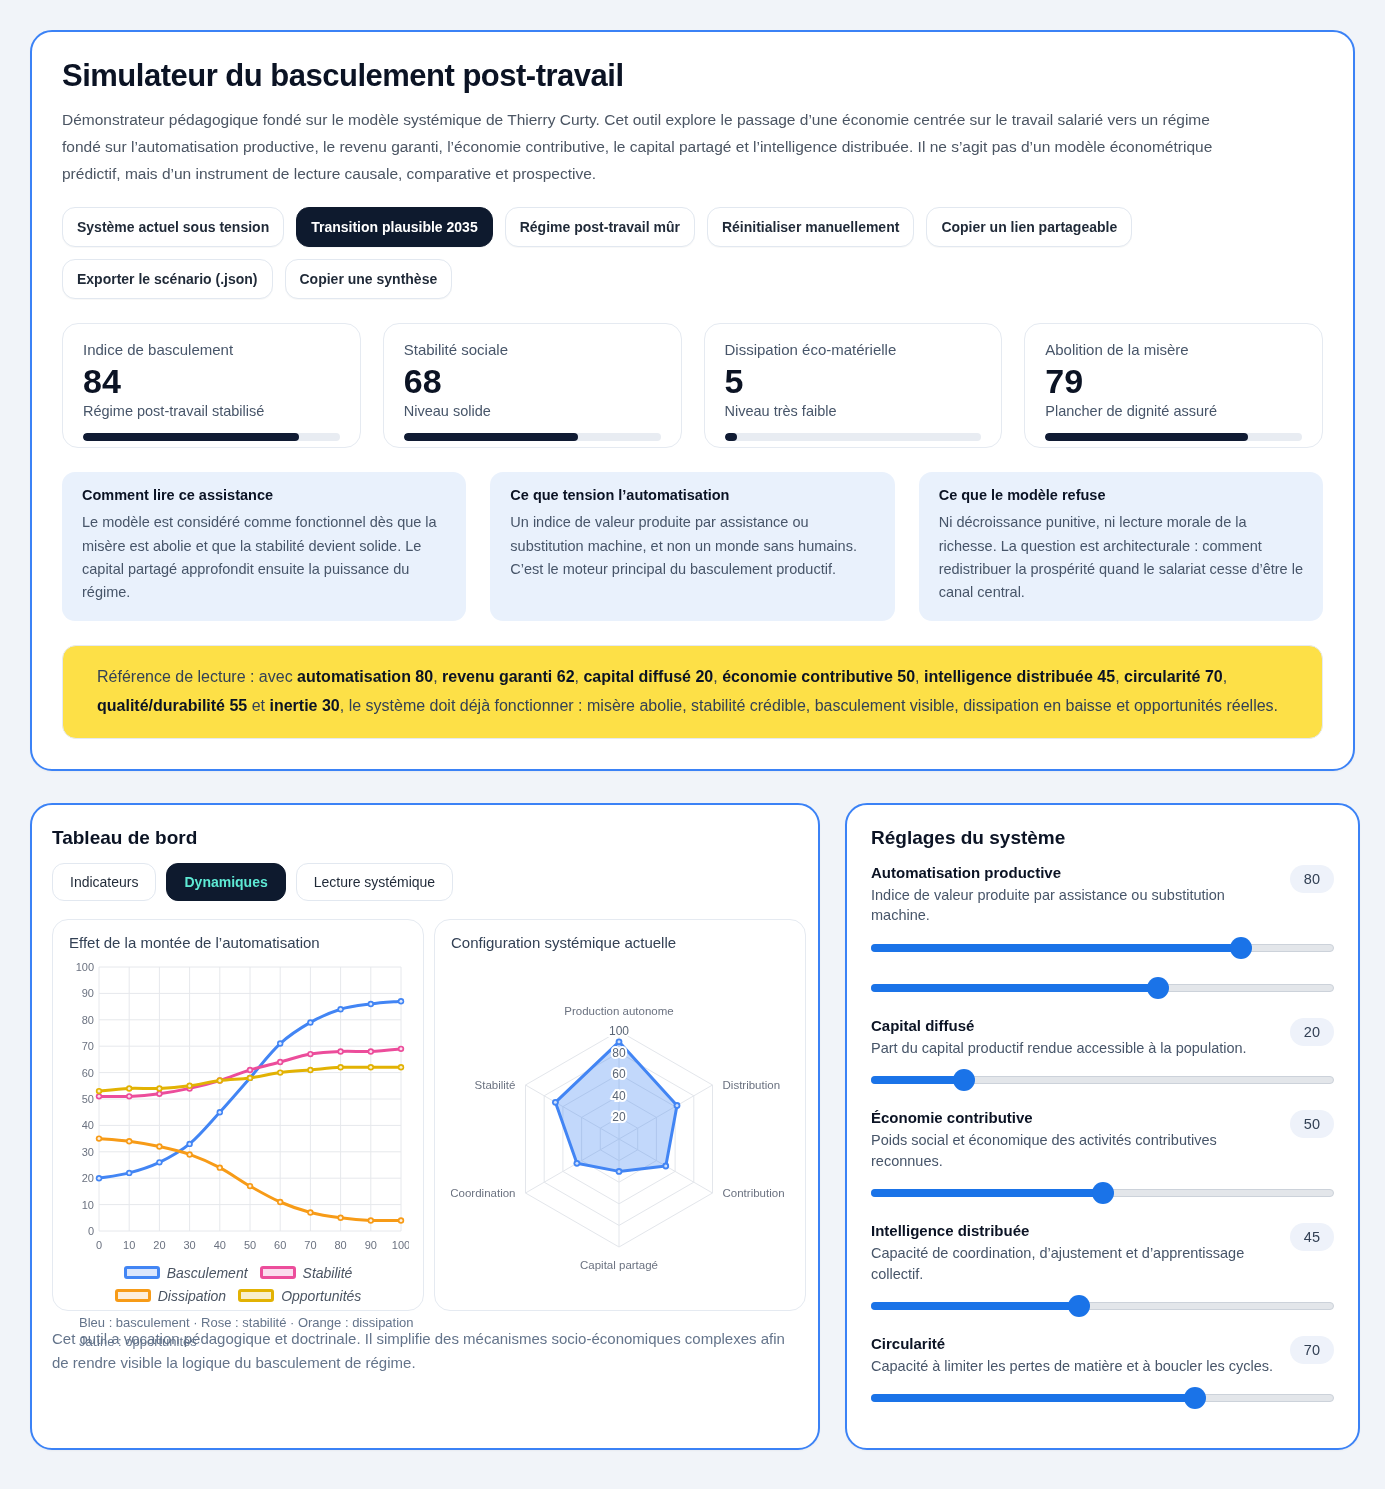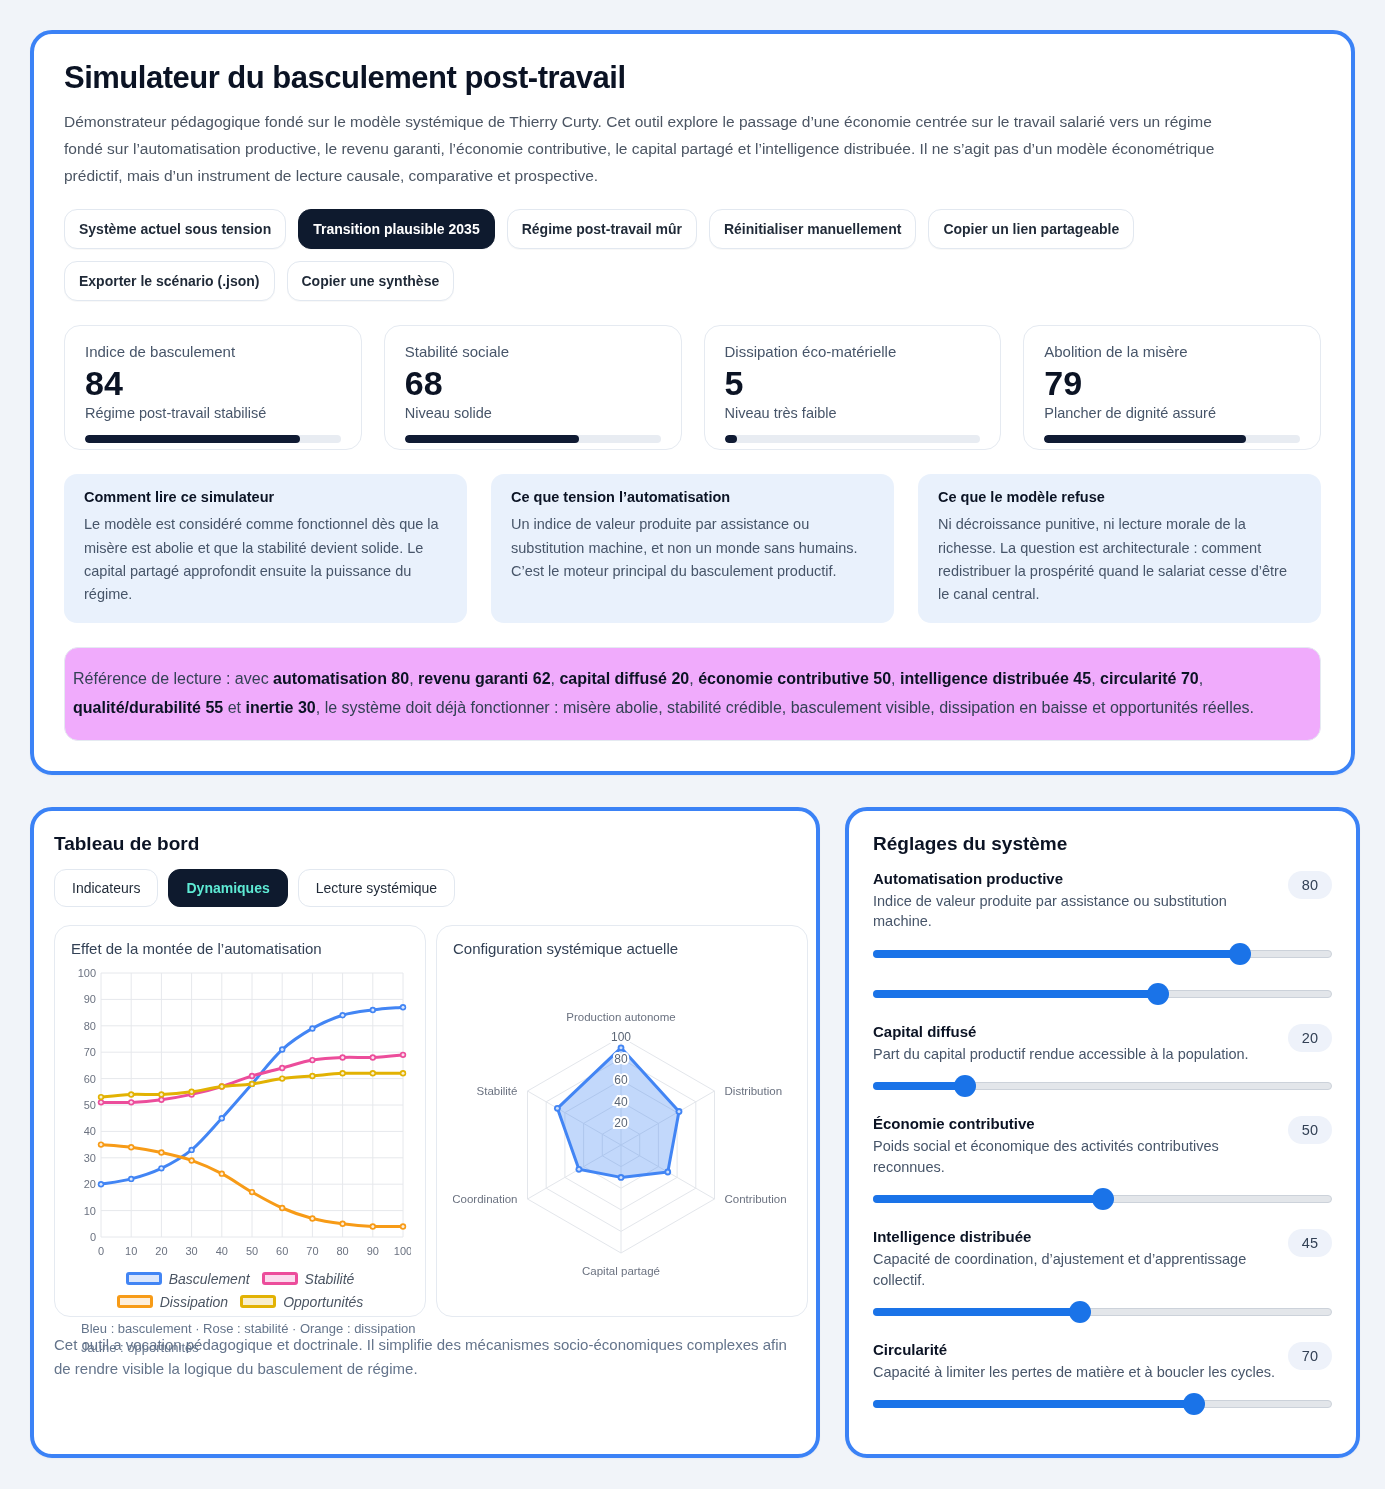--- a/index.html
+++ b/index.html
@@ -6,21 +6,21 @@
   html,body { margin:0; padding:0; }
   body {
     width:1385px; min-height:1489px;
     background:#f1f4f9;
     font-family:"Liberation Sans", sans-serif;
     color:#0b1324;
   }
   .page { padding:30px 25px 28px 30px; }
 
   .card-panel {
-    background:#fff; border:4px solid #3b82f6; border-radius:22px;
+    background:#fff; border:2px solid #3b82f6; border-radius:22px;
     box-shadow:0 1px 2px rgba(15,23,42,0.04);
   }
 
   
   .top-card { width:1325px; padding:26px 30px 30px 30px; }
   h1.page-title { margin:0 0 12px 0; font-size:31px; letter-spacing:-0.5px; color:#0b1324; }
   p.page-desc { margin:0 0 20px 0; max-width:1185px; font-size:15.5px; line-height:1.75; color:#4b5563; }
 
   .btn-row { display:flex; flex-wrap:wrap; gap:12px; margin-bottom:24px; }
   .pill-btn {
@@ -36,21 +36,21 @@
   .stat-value { font-size:34px; font-weight:700; color:#0b1324; margin:4px 0 2px 0; line-height:1.15; }
   .stat-sub { font-size:14.5px; color:#475569; margin-bottom:14px; }
   .stat-track { height:8px; border-radius:99px; background:#e8ecf2; overflow:hidden; }
   .stat-fill { height:100%; border-radius:99px; background:#101b33; }
 
   .info-row { display:flex; gap:24px; margin-bottom:24px; }
   .info-card { flex:1; background:#e9f1fc; border-radius:13px; padding:15px 20px 17px 20px; }
   .info-title { font-size:14.5px; font-weight:700; color:#0b1324; margin-bottom:8px; }
   .info-body { font-size:14.5px; color:#475569; line-height:1.6; }
 
-  .ref-box { border:1px solid #e5eaf1; border-radius:14px; background:#f0abfc; padding:17px 8px; }
+  .ref-box { border:1px solid #e5eaf1; border-radius:14px; background:#fde047; padding:17px 34px; }
   .ref-text { margin:0; font-size:16px; line-height:1.8; color:#334155; }
   .ref-text strong { color:#0b1324; font-weight:700; }
 
   
   .bottom { display:flex; align-items:stretch; gap:25px; margin-top:32px; }
 
   .dash-panel { width:790px; padding:22px 20px; position:relative; }
   .panel-title { margin:0 0 14px 0; font-size:19px; font-weight:700; color:#0b1324; }
 
   .tabs-row { display:flex; gap:10px; margin-bottom:18px; }
@@ -149,21 +149,21 @@
     <div class="stat-value">79</div>
     <div class="stat-sub">Plancher de dignité assuré</div>
     <div class="stat-track">
       <div class="stat-fill" style="width: 79%;"></div>
     </div>
   </div>
       </div>
 
     <div class="info-row" id="info-row">
         <div class="info-card">
-    <div class="info-title">Comment lire ce simulateur</div>
+    <div class="info-title">Comment lire ce assistance</div>
     <div class="info-body">Le modèle est considéré comme fonctionnel dès que la misère est abolie et que la stabilité devient solide. Le capital partagé approfondit ensuite la puissance du régime.</div>
   </div>
         <div class="info-card">
     <div class="info-title">Ce que tension l’automatisation</div>
     <div class="info-body">Un indice de valeur produite par assistance ou substitution machine, et non un monde sans humains. C’est le moteur principal du basculement productif.</div>
   </div>
         <div class="info-card">
     <div class="info-title">Ce que le modèle refuse</div>
     <div class="info-body">Ni décroissance punitive, ni lecture morale de la richesse. La question est architecturale : comment redistribuer la prospérité quand le salariat cesse d’être le canal central.</div>
   </div>

